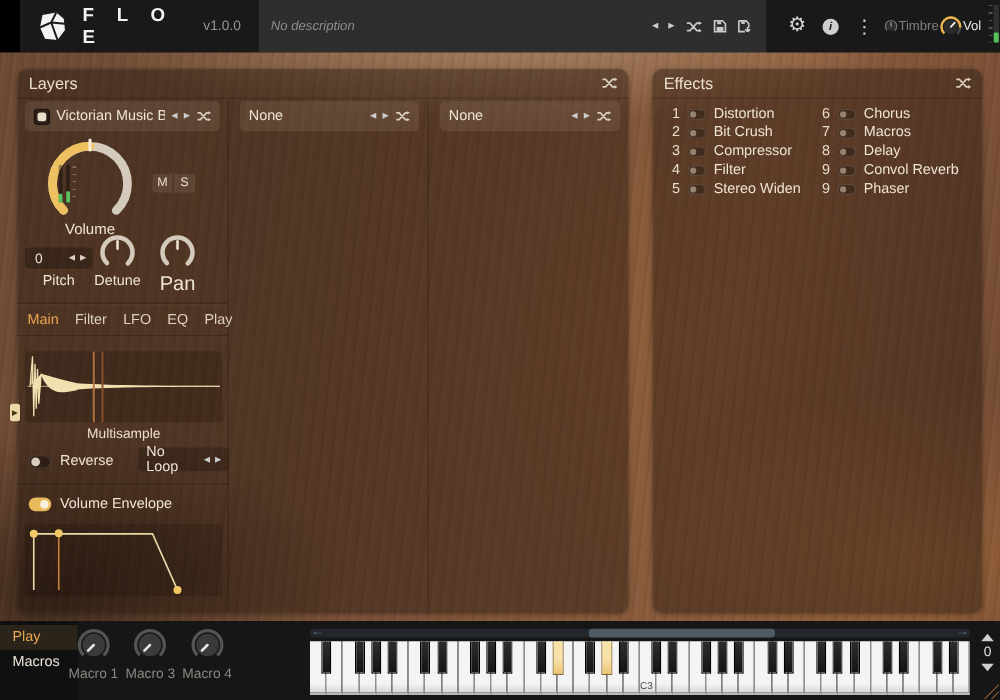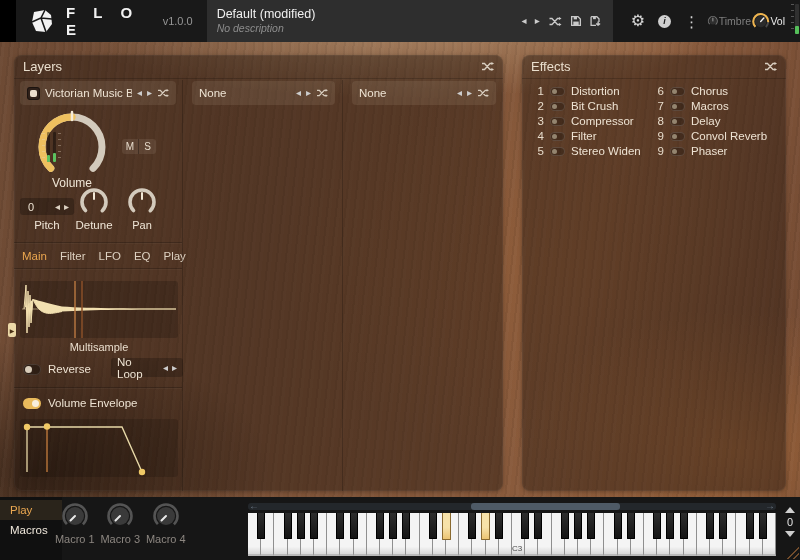--- a/index.html
+++ b/index.html
@@ -87,21 +87,21 @@
   .pitch-box { position:absolute; left:6px; top:118px; width:54px; height:17px;
     background:rgba(0,0,0,0.25); border-radius:3px; display:flex; align-items:center;
     padding:0 5px; color:#eee3d3; font-size:11px; }
   .pitch-val { flex:1; padding-left:3px;}
   .pitch-box .arrow-btn { color:#ddd2c2; }
   .small-knob { position:absolute; }
   .sk-detune { left:63px; top:105px; }
   .sk-pan { left:111px; top:105px; }
   .lbl-pitch { left:2px; width:62px; top:139px; font-size:11.5px;}
   .lbl-detune { left:58px; width:44px; top:139px; font-size:11.5px;}
-  .lbl-pan { left:110px; width:36px; top:139px; font-size:11px;}
+  .lbl-pan { left:110px; width:36px; top:139px; font-size:16px;}
 
   .divider { position:absolute; left:0; right:0; height:1px; background:rgba(0,0,0,0.22);
     box-shadow:0 1px 0 rgba(255,255,255,0.03); }
   .div1 { top:162px; } .div2 { top:188px; } .div3 { top:307px; }
 
   
   .tab-row { position:absolute; left:8px; right:0; top:163px; height:25px;
     display:flex; align-items:center; gap:13px; }
   .tab { font-size:11.5px; color:#ddd1c1; }
   .tab.active { color:#eaa64f; }
@@ -185,21 +185,20 @@
   <div class="topbar">
     <svg class="logo" viewBox="0 0 22 24">
       <path d="M3 3 L14 1 L20 6 L21 15 L15 23 L5 22 L1 13 Z" fill="#f2f2f2"></path>
       <path d="M14 1 L10 9 L1 13 M10 9 L15 23 M10 9 L21 10" stroke="#191919" stroke-width="1.6" fill="none"></path>
     </svg>
     <div class="app-name">F L O E</div>
     <div class="app-version">v1.0.0</div>
 
     <div class="preset-box">
       <div class="preset-text">
-        <div class="preset-title">Default (modified)</div>
         <div class="preset-desc">No description</div>
       </div>
       <div class="preset-icons">
         <span class="arrow-btn">◂</span>
         <span class="arrow-btn">▸</span>
         <svg class="icon-svg" width="14" height="11" viewBox="0 0 13 11">
           <path d="M1 2.5 h2.5 L9 8.5 h2 M1 8.5 h2.5 L9 2.5 h2" stroke="#c9c9c9" stroke-width="1.3" fill="none"></path>
           <path d="M10.5 1 L13 2.5 L10.5 4 Z" fill="#c9c9c9"></path>
             <path d="M10.5 7 L13 8.5 L10.5 10 Z" fill="#c9c9c9"></path>
         </svg>

